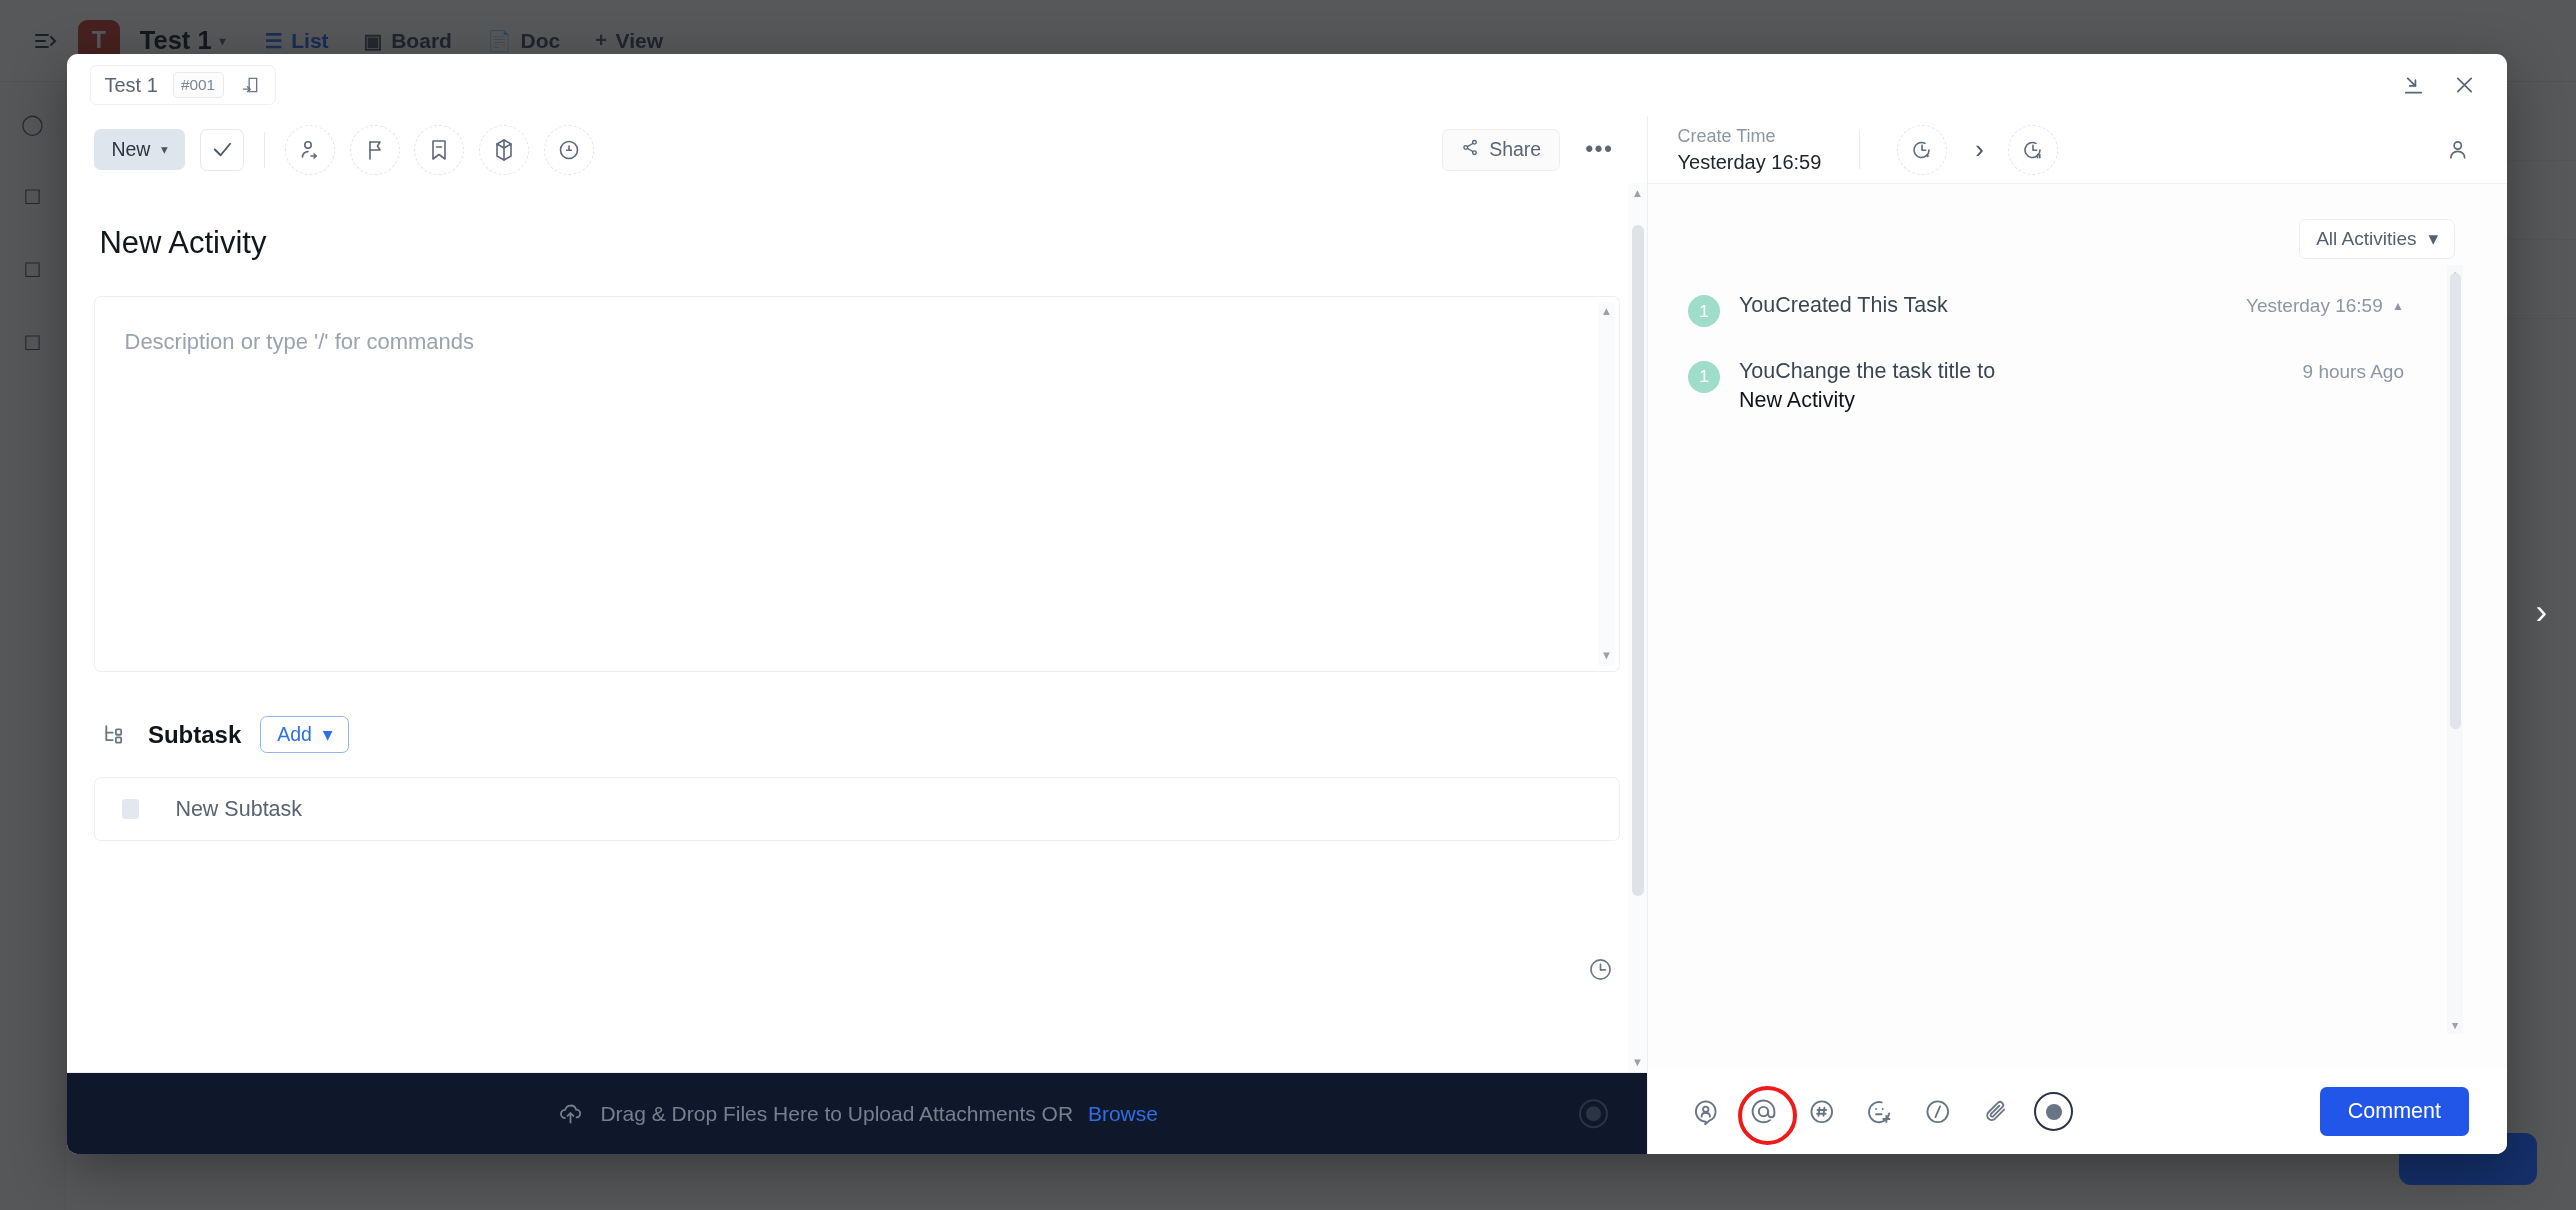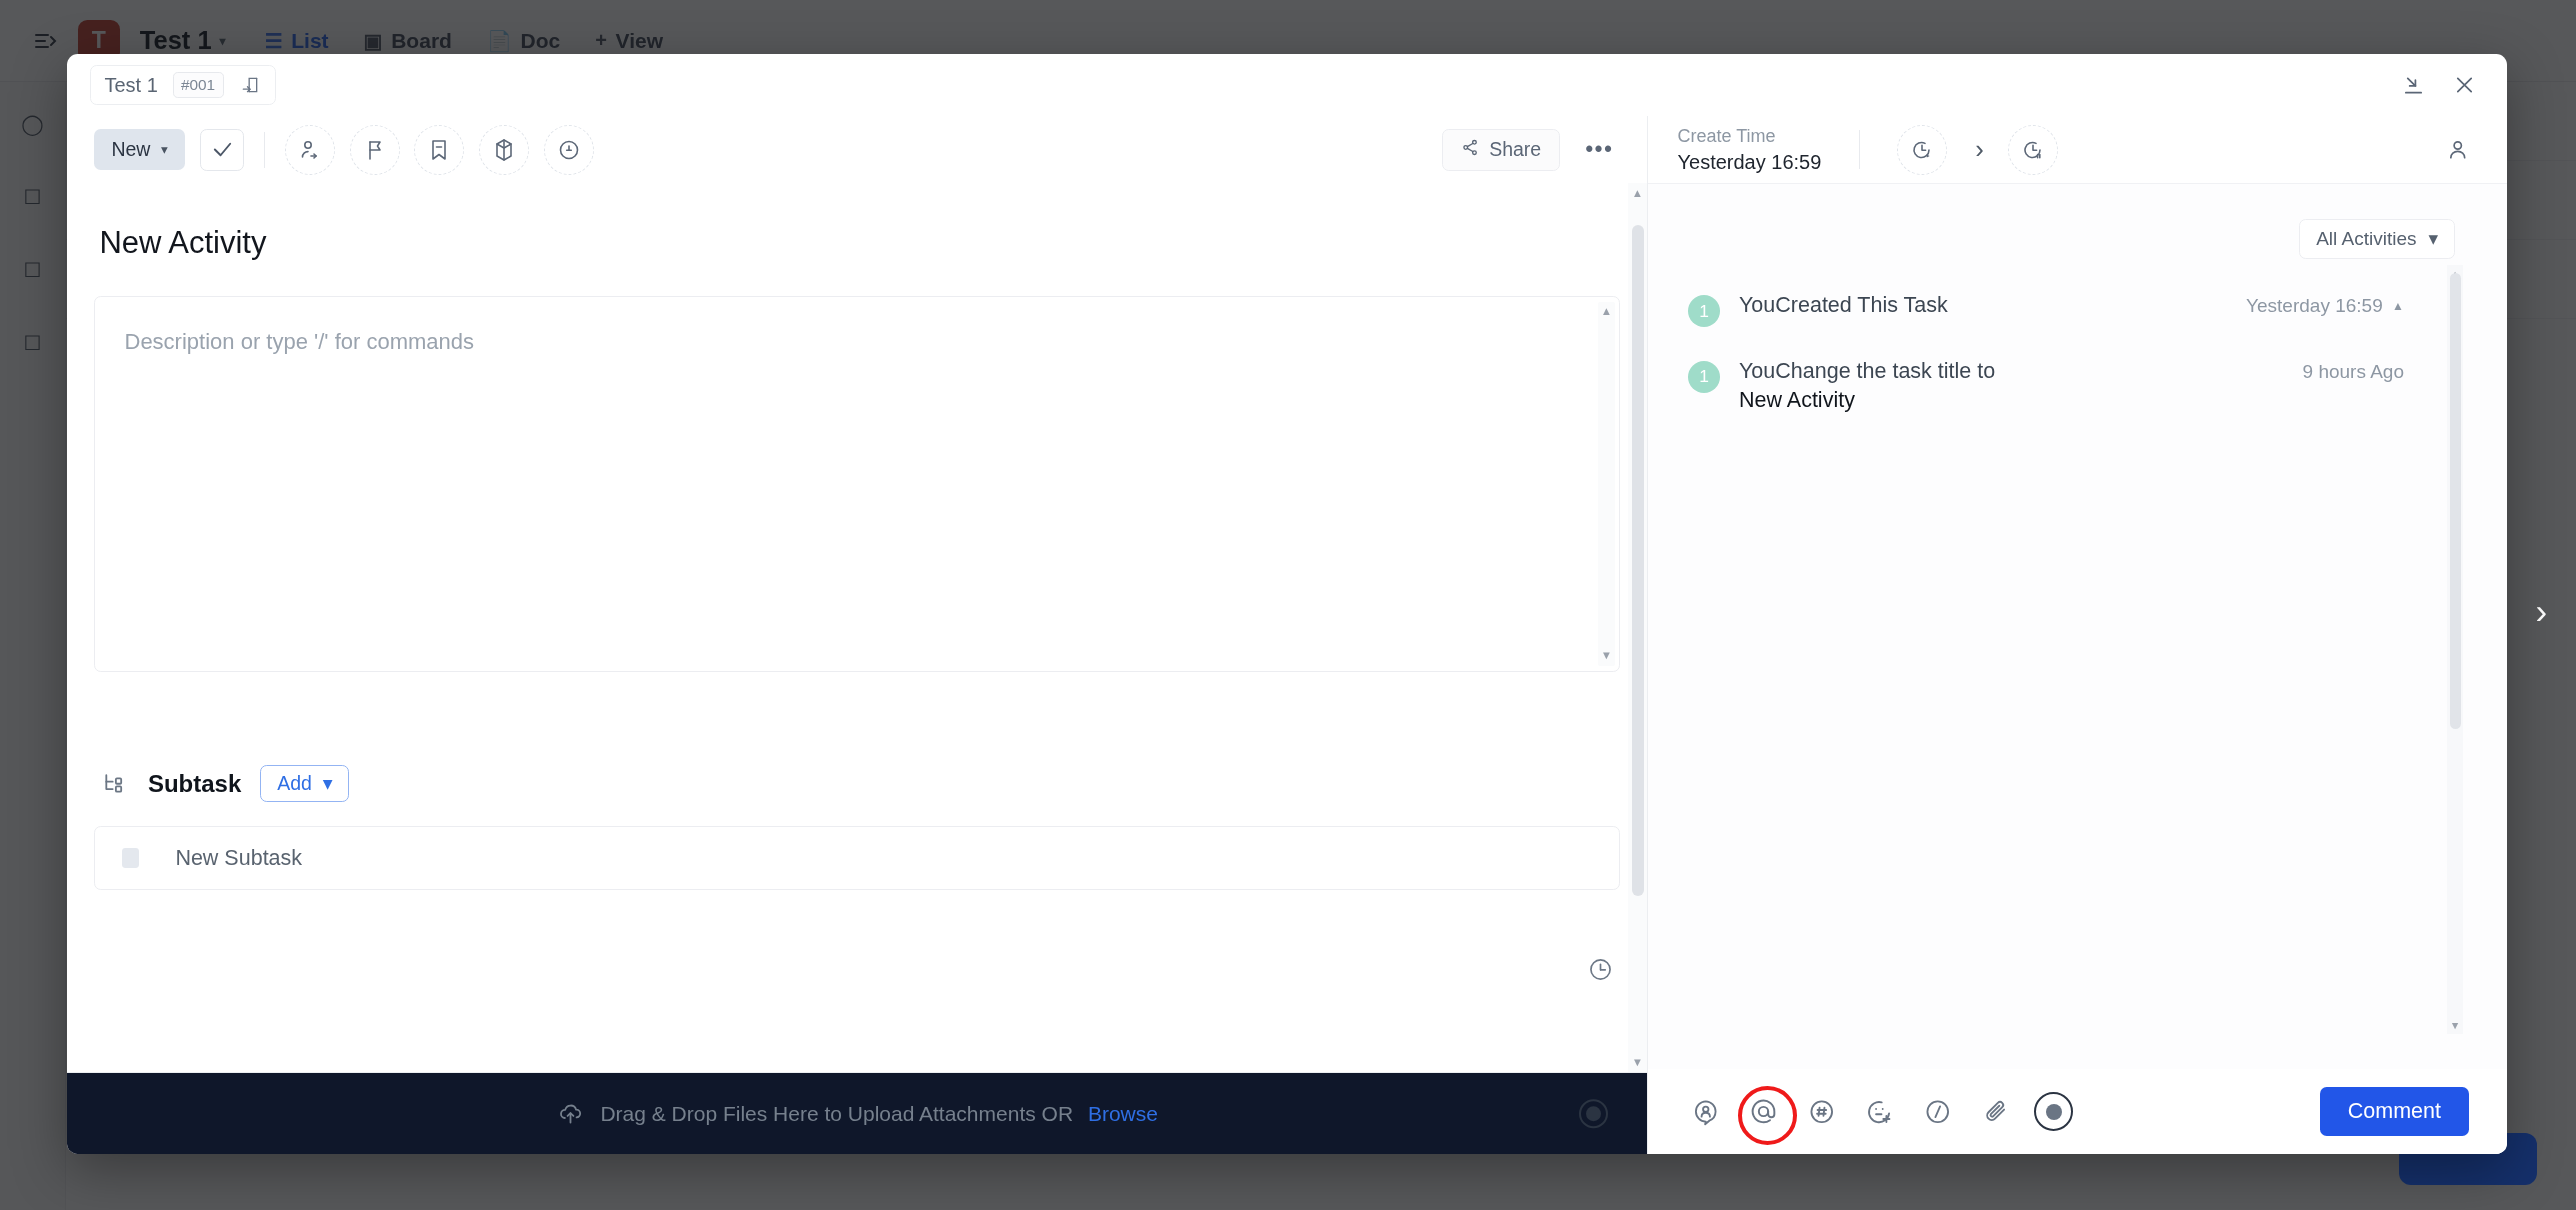--- a/index.html
+++ b/index.html
@@ -163,21 +163,21 @@
     display:flex; flex-direction:column; align-items:center; justify-content:space-between;
     padding: 4px 0;
   }
   .mini-scroll .ar { font-size: 11.4px; color:#9aa1ab; line-height: 1; }
   #desc-history {
     position:absolute; right: 31px; top: 770px;
     width: 32px; height: 32px; color:#6d7embed; color:#6d7886;
     display:flex;align-items:center;justify-content:center;
   }
   #subtask-head {
-    margin-top: 93px; display:flex; align-items:center; gap: 19px; padding-left: 5.4px;
+    margin-top: 44px; display:flex; align-items:center; gap: 19px; padding-left: 5.4px;
   }
   #subtask-head .st-icon { width:29.5px;height:29.5px;color:#6b7684;display:flex;align-items:center;justify-content:center;}
   #subtask-head .st-label { font-size: 24px; font-weight: 700; color:#10151c; }
   #add-btn {
     border: 0.7px solid #93b4f3; border-radius: 6.7px; background:#fff;
     padding: 6px 16px; font-size: 19.5px; color:#2f6fe4;
     display:flex; align-items:center; gap: 10.7px;
   }
   #subtask-row {
     margin-top: 24px; height: 64px; border:0.7px solid #ecedf1; border-radius: 6.7px;

